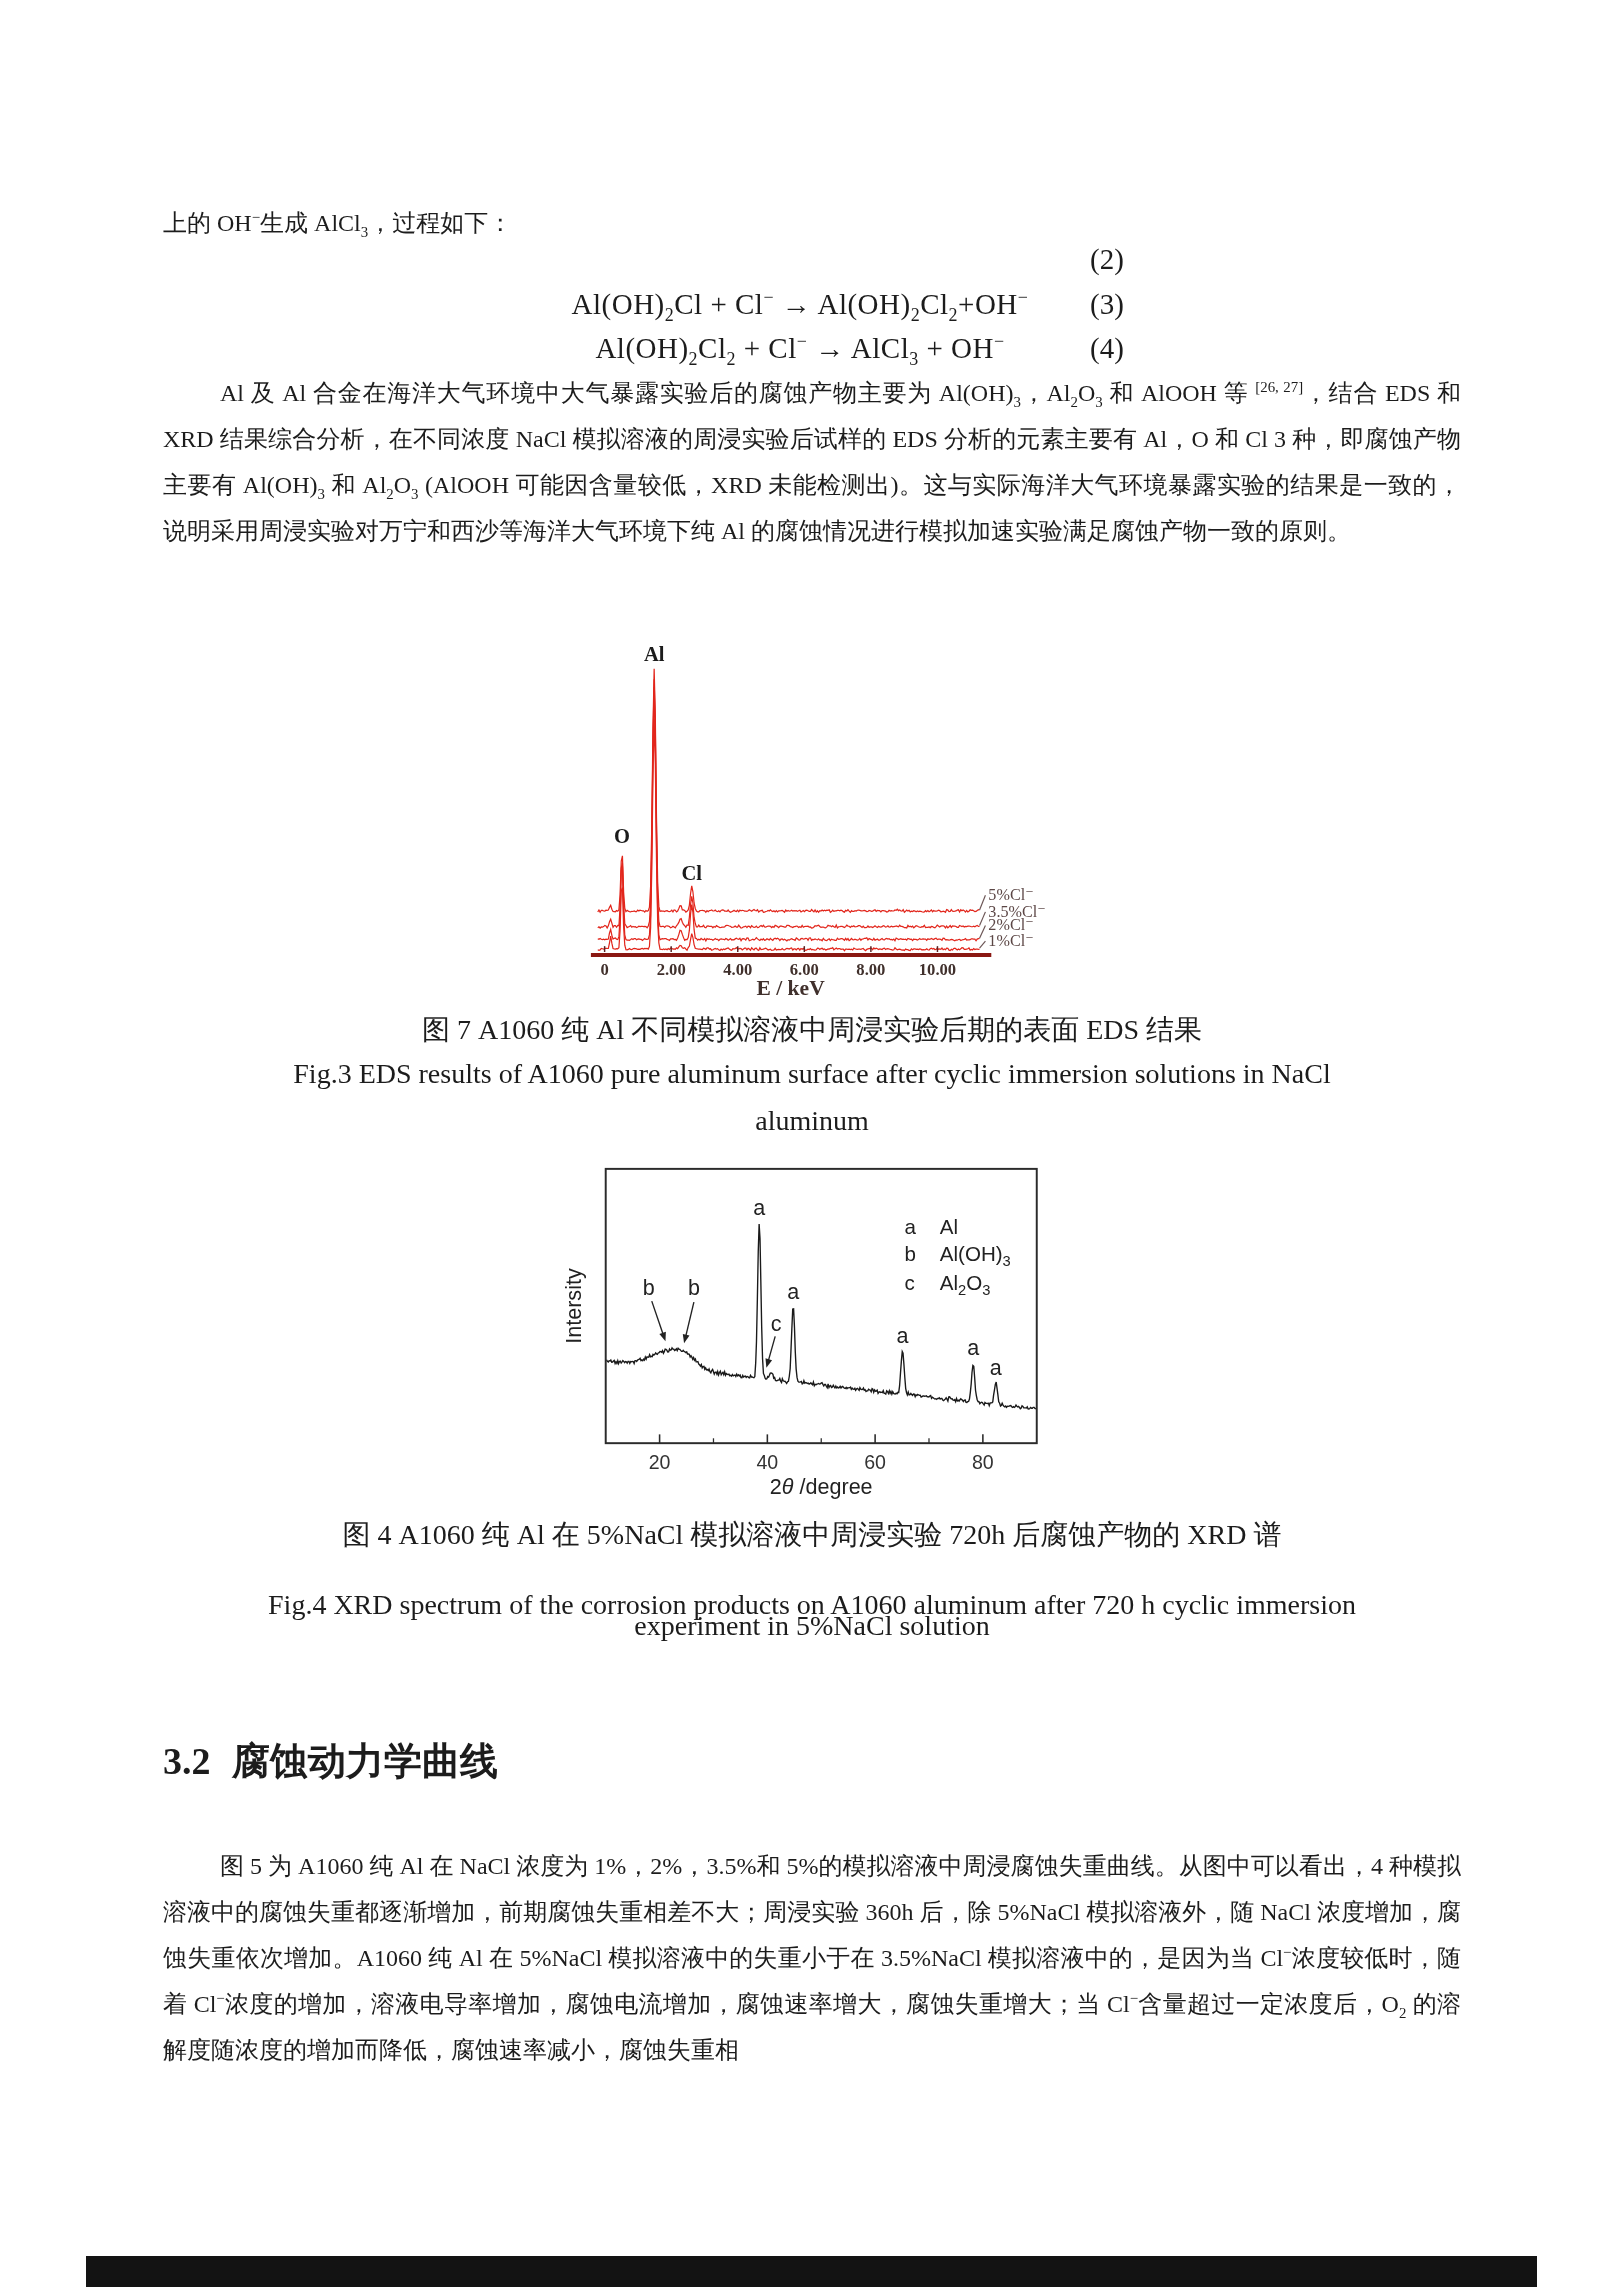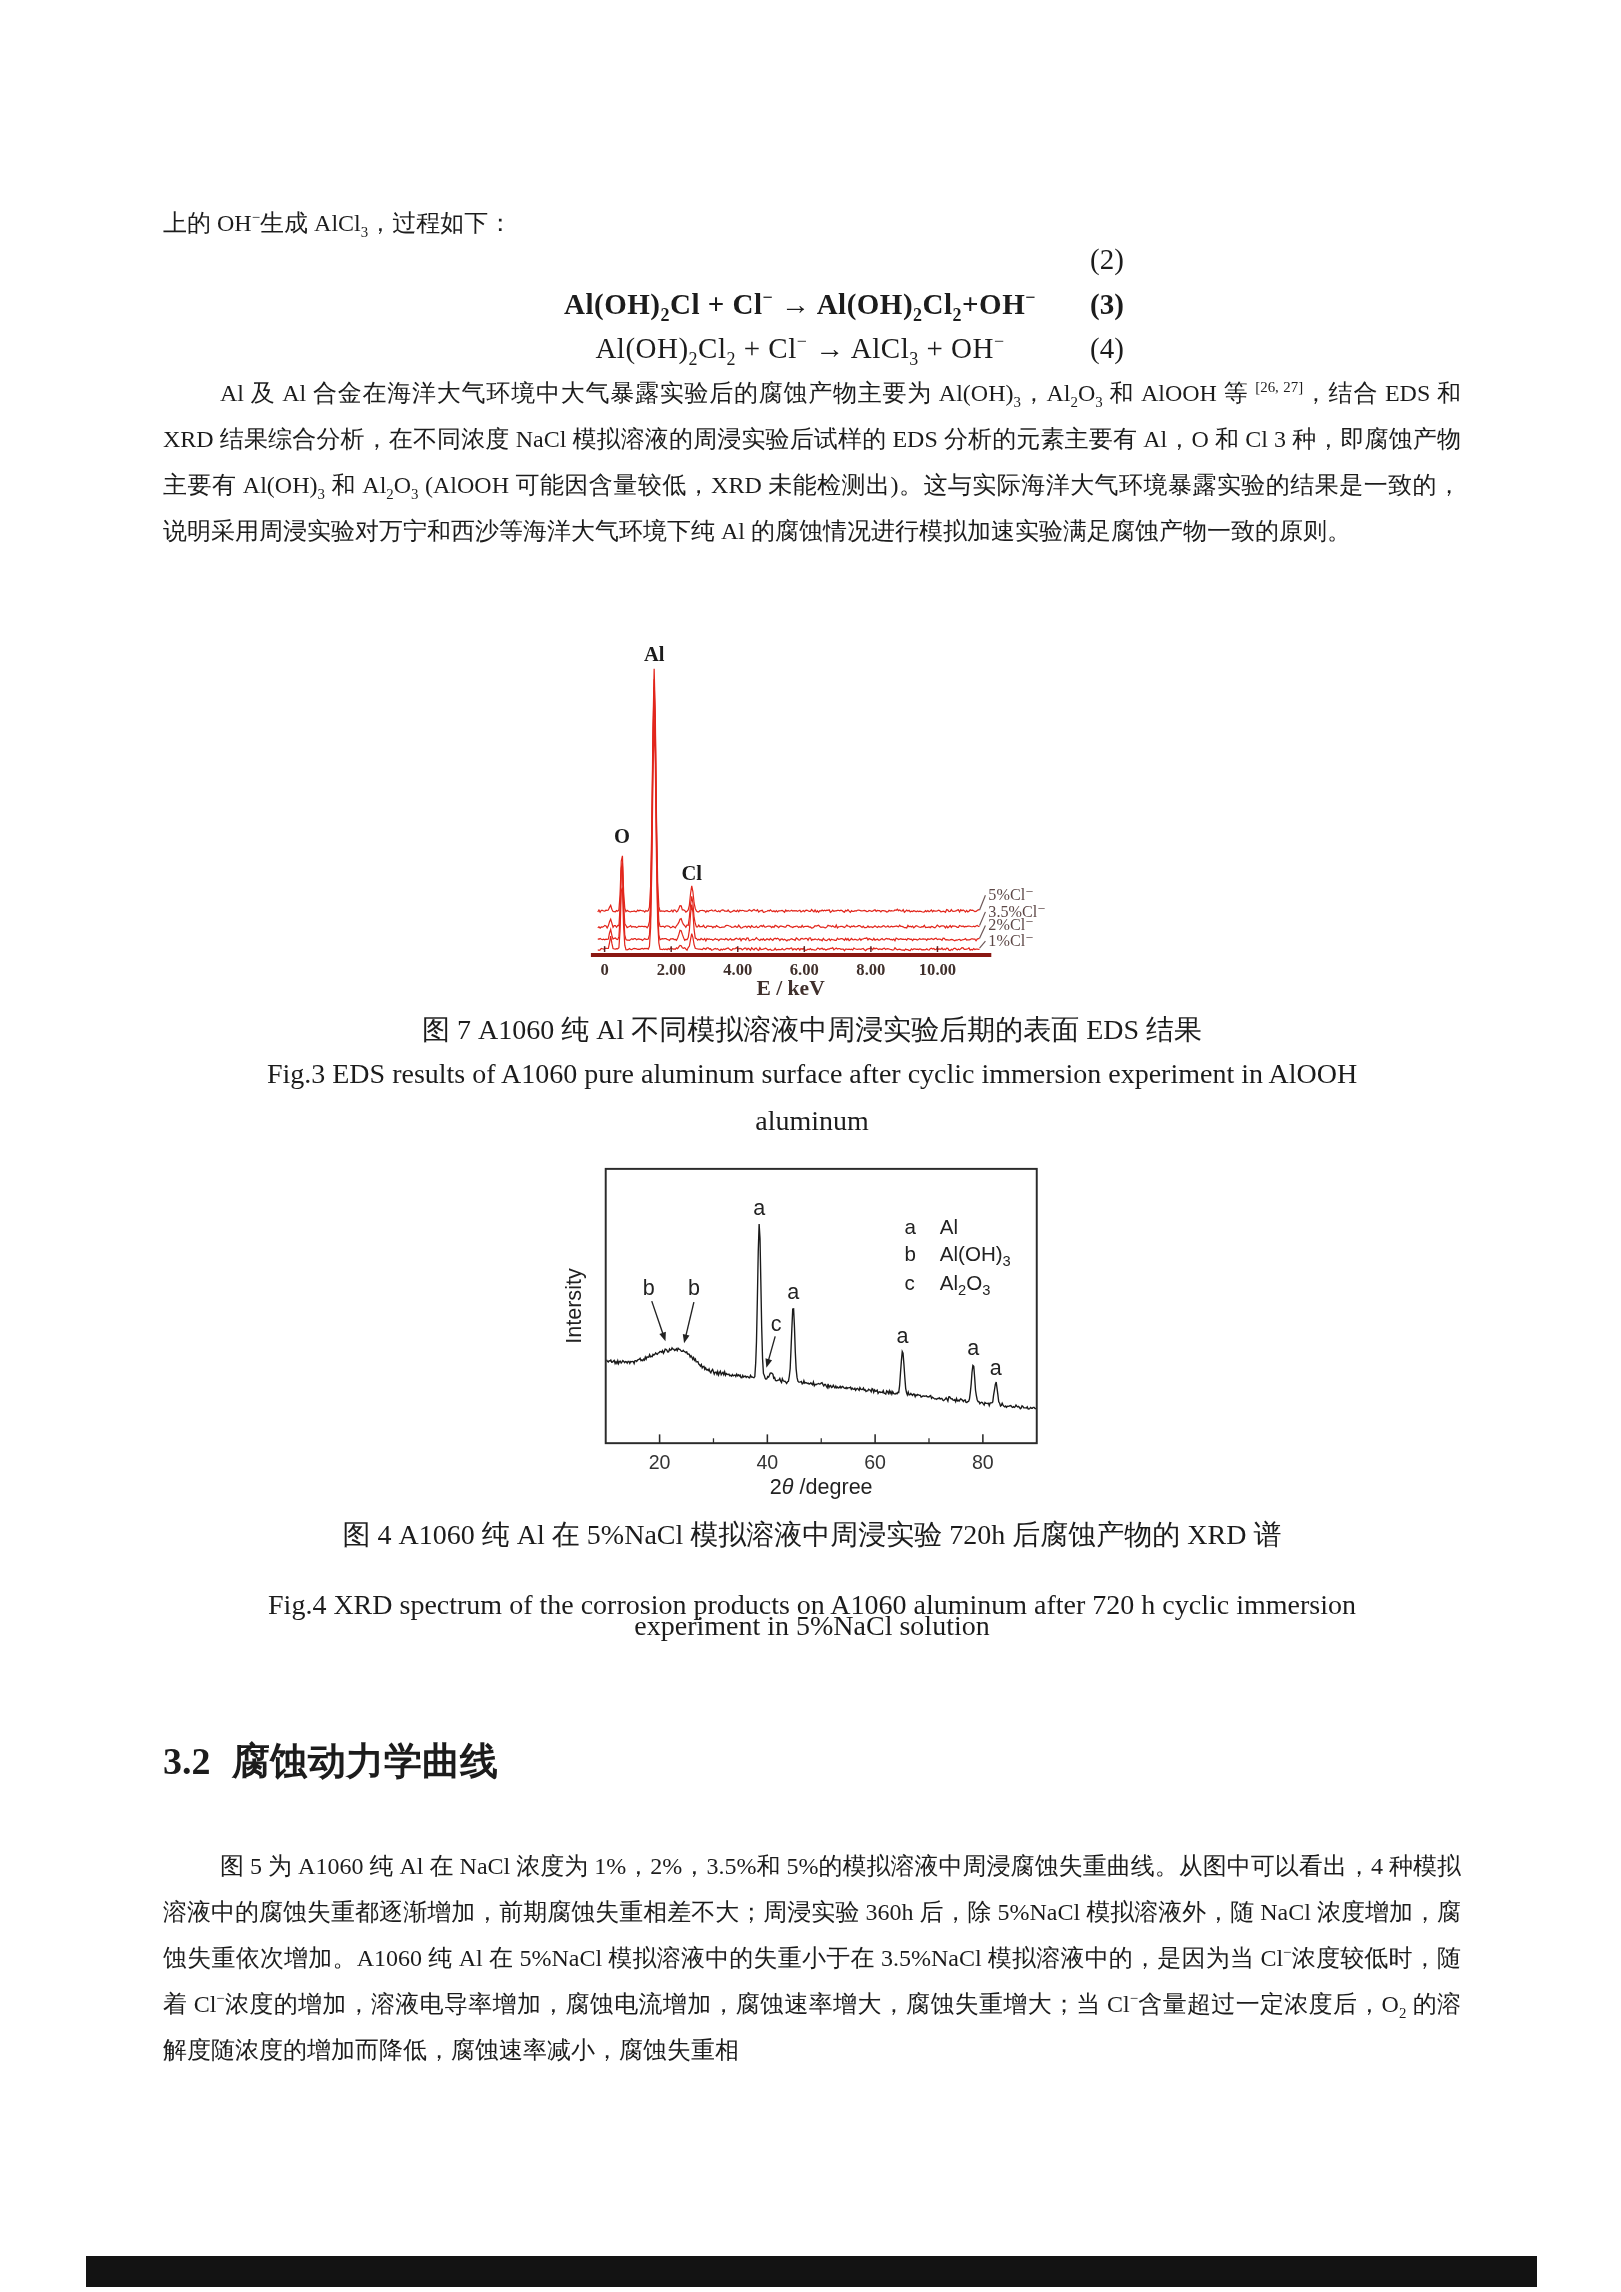--- a/index.html
+++ b/index.html
@@ -27,21 +27,21 @@
   svg text.sans{font-family:"Liberation Sans","DejaVu Sans",sans-serif;}
 </style>
 </head>
 <body>
 
 <p class="abs body-text" style="top:200px;"><span>上的 OH</span><sup>−</sup><span>生成 AlCl</span><sub>3</sub><span>，过程如下：</span></p>
 
 <div class="abs eq-row" style="top:243px;">
   <span class="eq-number">(2)</span>
 </div>
-<div class="abs eq-row" style="top:288px;font-weight:bold;">
+<div class="abs eq-row" style="top:288px;">
   <span class="eq-formula"><span>Al(OH)</span><sub>2</sub><span>Cl + Cl</span><sup>−</sup><span> → Al(OH)</span><sub>2</sub><span>Cl</span><sub>2</sub><span>+OH</span><sup>−</sup></span>
   <span class="eq-number">(3)</span>
 </div>
 <div class="abs eq-row" style="top:332px;">
   <span class="eq-formula"><span>Al(OH)</span><sub>2</sub><span>Cl</span><sub>2</sub><span> + Cl</span><sup>−</sup><span> → AlCl</span><sub>3</sub><span> + OH</span><sup>−</sup></span>
   <span class="eq-number">(4)</span>
 </div>
 
 <p class="abs body-text indent" style="top:370px;"><span>Al 及 Al 合金在海洋大气环境中大气暴露实验后的腐蚀产物主要为 Al(OH)</span><sub>3</sub><span>，Al</span><sub>2</sub><span>O</span><sub>3</sub><span> 和 AlOOH 等 </span><sup>[26, 27]</sup><span>，结合 EDS 和 XRD 结果综合分析，在不同浓度 NaCl 模拟溶液的周浸实验后试样的 EDS 分析的元素主要有 Al，O 和 Cl 3 种，即腐蚀产物主要有 Al(OH)</span><sub>3</sub><span> 和 Al</span><sub>2</sub><span>O</span><sub>3</sub><span> (AlOOH 可能因含量较低，XRD 未能检测出)。这与实际海洋大气环境暴露实验的结果是一致的，说明采用周浸实验对万宁和西沙等海洋大气环境下纯 Al 的腐蚀情况进行模拟加速实验满足腐蚀产物一致的原则。</span></p>
 
@@ -71,21 +71,21 @@
     <text x="349" y="356" text-anchor="middle" font-size="17px" font-weight="bold" fill="#40302c">8.00</text>
     <line x1="417" y1="326" x2="417" y2="332" stroke="#5a2424" stroke-width="1.5"></line>
     <text x="417" y="356" text-anchor="middle" font-size="17px" font-weight="bold" fill="#40302c">10.00</text>
     <text x="267" y="376" text-anchor="middle" font-size="22px" font-weight="bold" fill="#40302c">E / keV</text>
     <text x="94.68" y="221" text-anchor="middle" font-size="21px" font-weight="bold" fill="#1b1b1b">O</text>
     <text x="127.66" y="35" text-anchor="middle" font-size="21px" font-weight="bold" fill="#1b1b1b">Al</text>
     <text x="166.07999999999998" y="258" text-anchor="middle" font-size="21px" font-weight="bold" fill="#1b1b1b">Cl</text>
   </svg>
 
 <p class="abs caption" style="top:1011px;">图 7 A1060 纯 Al 不同模拟溶液中周浸实验后期的表面 EDS 结果</p>
-<p class="abs caption" style="top:1058px;">Fig.3 EDS results of A1060 pure aluminum surface after cyclic immersion experiment in AlOOH</p>
+<p class="abs caption" style="top:1058px;">Fig.3 EDS results of A1060 pure aluminum surface after cyclic immersion solutions in NaCl</p>
 <p class="abs caption" style="top:1105px;">aluminum</p>
 
 <svg id="xrd-chart" class="abs" style="left:544px;top:1155px;" width="529" height="353" viewBox="0 0 540 360">
     <path d="M63.8 208.8L64.7 210.5L65.6 211.1L66.5 209.8L67.3 210.0L68.2 209.1L69.1 211.4L70.0 211.2L70.9 210.2L71.7 209.5L72.6 212.7L73.5 210.9L74.4 212.6L75.3 209.8L76.1 212.8L77.0 210.7L77.9 210.2L78.8 212.1L79.7 211.0L80.5 209.7L81.4 210.5L82.3 211.8L83.2 210.7L84.1 211.0L84.9 212.2L85.8 210.5L86.7 210.6L87.6 212.6L88.5 210.7L89.3 210.9L90.2 210.5L91.1 210.7L92.0 212.7L92.9 209.7L93.7 209.7L94.6 210.6L95.5 209.2L96.4 208.6L97.3 208.3L98.1 207.4L99.0 209.8L99.9 209.0L100.8 209.8L101.7 208.2L102.5 209.2L103.4 206.1L104.3 208.2L105.2 205.9L106.1 206.1L106.9 206.2L107.8 203.6L108.7 205.8L109.6 205.3L110.5 205.6L111.3 203.3L112.2 204.0L113.1 203.3L114.0 201.9L114.9 202.9L115.7 203.4L116.6 201.9L117.5 201.6L118.4 200.4L119.3 200.5L120.1 201.1L121.0 199.5L121.9 202.2L122.8 200.6L123.7 198.0L124.5 198.2L125.4 199.1L126.3 201.0L127.2 200.8L128.1 197.9L128.9 199.1L129.8 198.9L130.7 196.7L131.6 198.0L132.5 198.1L133.3 199.4L134.2 198.8L135.1 197.7L136.0 199.5L136.9 197.1L137.7 197.9L138.6 198.2L139.5 199.3L140.4 200.2L141.3 200.3L142.1 199.3L143.0 200.3L143.9 200.7L144.8 201.6L145.7 200.9L146.5 203.0L147.4 203.0L148.3 203.3L149.2 206.1L150.1 204.8L150.9 206.1L151.8 208.4L152.7 206.6L153.6 209.4L154.5 208.2L155.3 210.9L156.2 211.0L157.1 210.7L158.0 213.3L158.9 214.1L159.7 215.4L160.6 213.7L161.5 217.2L162.4 215.9L163.3 215.6L164.1 218.5L165.0 217.1L165.9 219.1L166.8 218.8L167.7 219.9L168.5 218.3L169.4 221.0L170.3 222.2L171.2 219.8L172.1 218.7L172.9 220.8L173.8 223.5L174.7 221.6L175.6 221.4L176.5 223.5L177.3 220.8L178.2 224.3L179.1 221.9L180.0 220.5L180.9 224.1L181.7 222.7L182.6 221.6L183.5 224.1L184.4 221.2L185.3 224.7L186.1 222.9L187.0 223.7L187.9 223.9L188.8 223.5L189.7 225.2L190.5 224.7L191.4 225.5L192.3 223.9L193.2 225.3L194.1 224.7L194.9 224.4L195.8 225.9L196.7 223.6L197.6 225.3L198.5 224.3L199.3 225.4L200.2 224.4L201.1 227.2L202.0 227.3L202.9 224.9L203.7 226.5L204.6 225.9L205.5 225.5L206.4 226.9L207.3 226.0L208.1 226.1L209.0 227.1L209.9 227.3L210.8 224.8L211.7 226.4L212.5 226.3L213.4 226.8L214.3 227.2L215.2 226.0L216.1 212.0L216.9 190.2L217.8 147.0L218.7 98.5L219.6 70.3L220.5 85.2L221.3 127.0L222.2 175.0L223.1 207.8L224.0 222.8L224.9 225.0L225.7 227.6L226.6 228.6L227.5 228.3L228.4 226.0L229.3 226.5L230.1 224.7L231.0 222.5L231.9 222.4L232.8 222.7L233.7 223.7L234.5 227.7L235.4 226.9L236.3 229.9L237.2 230.3L238.1 230.0L238.9 229.7L239.8 229.7L240.7 228.0L241.6 230.7L242.5 232.1L243.3 228.2L244.2 230.2L245.1 230.9L246.0 230.8L246.9 231.9L247.7 233.0L248.6 231.3L249.5 230.8L250.4 225.7L251.3 217.8L252.1 199.3L253.0 177.3L253.9 157.1L254.8 156.9L255.7 176.3L256.5 200.4L257.4 218.4L258.3 226.9L259.2 230.8L260.1 231.7L260.9 231.7L261.8 231.5L262.7 231.0L263.6 233.5L264.5 232.9L265.3 230.3L266.2 232.8L267.1 232.1L268.0 232.5L268.9 233.1L269.7 232.7L270.6 233.7L271.5 233.3L272.4 232.4L273.3 233.6L274.1 234.3L275.0 231.6L275.9 235.4L276.8 233.9L277.7 234.3L278.5 233.7L279.4 233.4L280.3 233.0L281.2 233.7L282.1 233.5L282.9 232.7L283.8 232.2L284.7 233.9L285.6 235.5L286.5 234.0L287.3 234.0L288.2 235.9L289.1 237.4L290.0 233.6L290.9 237.3L291.7 235.7L292.6 235.1L293.5 237.2L294.4 236.6L295.3 234.8L296.1 236.2L297.0 237.6L297.9 235.7L298.8 237.6L299.7 236.7L300.5 237.7L301.4 237.3L302.3 236.0L303.2 237.6L304.1 236.5L304.9 236.1L305.8 237.2L306.7 237.9L307.6 238.2L308.5 237.1L309.3 238.3L310.2 237.5L311.1 237.6L312.0 237.4L312.9 236.8L313.7 239.0L314.6 237.8L315.5 238.8L316.4 239.0L317.3 238.0L318.1 240.0L319.0 238.7L319.9 238.0L320.8 238.9L321.7 240.0L322.5 237.4L323.4 238.9L324.3 239.3L325.2 239.0L326.1 237.7L326.9 239.9L327.8 239.4L328.7 241.2L329.6 240.6L330.5 240.6L331.3 239.0L332.2 239.6L333.1 239.9L334.0 241.5L334.9 238.3L335.7 238.9L336.6 242.1L337.5 239.6L338.4 240.9L339.3 240.8L340.1 239.9L341.0 243.2L341.9 241.8L342.8 241.6L343.7 242.3L344.5 241.9L345.4 242.3L346.3 240.4L347.2 243.2L348.1 243.2L348.9 243.9L349.8 240.5L350.7 241.4L351.6 243.3L352.5 240.6L353.3 243.2L354.2 241.2L355.1 243.9L356.0 241.4L356.9 243.2L357.7 243.6L358.6 243.8L359.5 243.0L360.4 243.6L361.3 242.1L362.1 242.2L363.0 235.3L363.9 222.5L364.8 210.2L365.7 200.5L366.5 202.2L367.4 213.4L368.3 226.7L369.2 238.0L370.1 242.5L370.9 244.7L371.8 241.9L372.7 244.8L373.6 244.5L374.5 243.3L375.3 244.4L376.2 245.2L377.1 243.9L378.0 244.0L378.9 246.5L379.7 244.6L380.6 245.4L381.5 244.3L382.4 244.8L383.3 245.2L384.1 245.1L385.0 246.9L385.9 246.6L386.8 245.8L387.7 245.7L388.5 246.1L389.4 245.9L390.3 245.7L391.2 246.6L392.1 246.6L392.9 246.9L393.8 245.9L394.7 245.3L395.6 248.2L396.5 247.0L397.3 247.6L398.2 248.4L399.1 249.0L400.0 248.6L400.9 249.3L401.7 248.3L402.6 248.5L403.5 247.7L404.4 249.0L405.3 248.4L406.1 248.4L407.0 249.9L407.9 250.6L408.8 249.7L409.7 249.0L410.5 247.7L411.4 249.0L412.3 251.0L413.2 246.8L414.1 246.7L414.9 247.9L415.8 248.9L416.7 248.6L417.6 250.1L418.5 250.3L419.3 249.6L420.2 251.7L421.1 248.4L422.0 250.9L422.9 250.2L423.7 251.1L424.6 249.7L425.5 248.7L426.4 249.6L427.3 250.2L428.1 251.5L429.0 250.3L429.9 249.8L430.8 252.3L431.7 252.5L432.5 251.6L433.4 251.4L434.3 249.0L435.2 242.1L436.1 233.2L436.9 221.8L437.8 214.6L438.7 215.5L439.6 226.8L440.5 240.0L441.3 245.1L442.2 249.6L443.1 251.6L444.0 251.7L444.9 253.7L445.7 252.8L446.6 252.2L447.5 252.6L448.4 253.9L449.3 255.1L450.1 252.4L451.0 253.3L451.9 253.4L452.8 253.5L453.7 253.3L454.5 255.6L455.4 252.9L456.3 252.9L457.2 252.8L458.1 251.9L458.9 245.3L459.8 239.8L460.7 234.1L461.6 231.6L462.5 238.3L463.3 244.4L464.2 251.8L465.1 253.2L466.0 256.1L466.9 255.3L467.7 253.2L468.6 255.1L469.5 256.3L470.4 256.9L471.3 256.1L472.1 257.4L473.0 256.3L473.9 256.4L474.8 256.1L475.7 255.8L476.5 255.6L477.4 256.8L478.3 257.4L479.2 256.7L480.1 257.4L480.9 256.8L481.8 255.1L482.7 256.3L483.6 257.0L484.5 256.4L485.3 257.5L486.2 258.9L487.1 258.1L488.0 255.9L488.9 256.5L489.7 257.9L490.6 257.9L491.5 257.9L492.4 258.1L493.3 257.0L494.1 258.9L495.0 259.1L495.9 258.6L496.8 257.5L497.7 258.3L498.5 258.3L499.4 257.4L500.3 257.4L501.2 258.5L502.1 259.0" fill="none" stroke="#1a1a1a" stroke-width="1.4"></path>
     <rect x="63" y="14" width="440" height="280" fill="none" stroke="#2b2b2b" stroke-width="2"></rect>
     <line x1="118" y1="294" x2="118" y2="285" stroke="#2b2b2b" stroke-width="1.6"></line>
     <text x="118" y="320" text-anchor="middle" font-size="20px" fill="#333" class="sans">20</text>
     <line x1="228" y1="294" x2="228" y2="285" stroke="#2b2b2b" stroke-width="1.6"></line>
     <text x="228" y="320" text-anchor="middle" font-size="20px" fill="#333" class="sans">40</text>
     <line x1="338" y1="294" x2="338" y2="285" stroke="#2b2b2b" stroke-width="1.6"></line>

